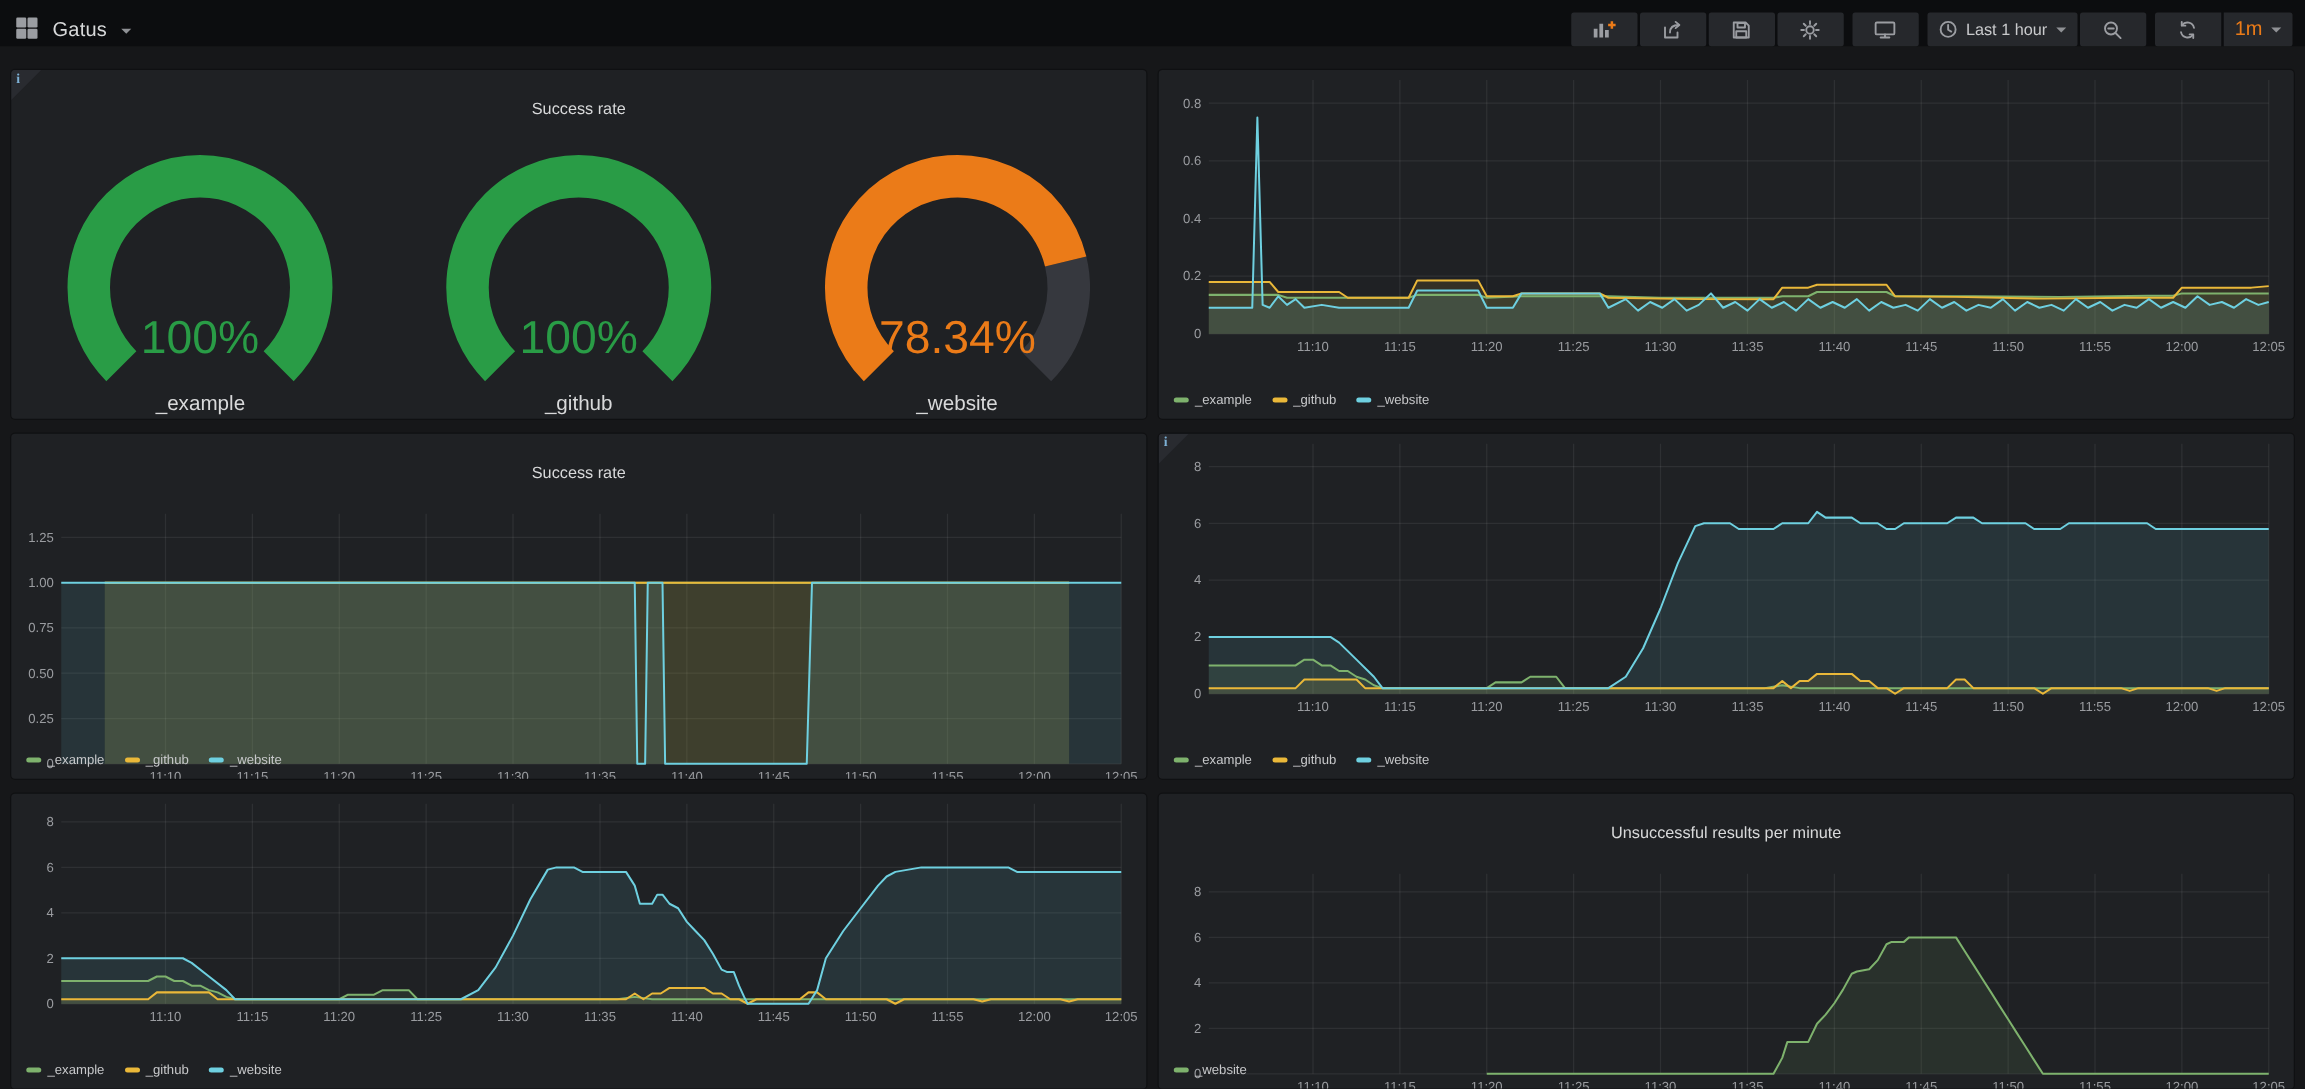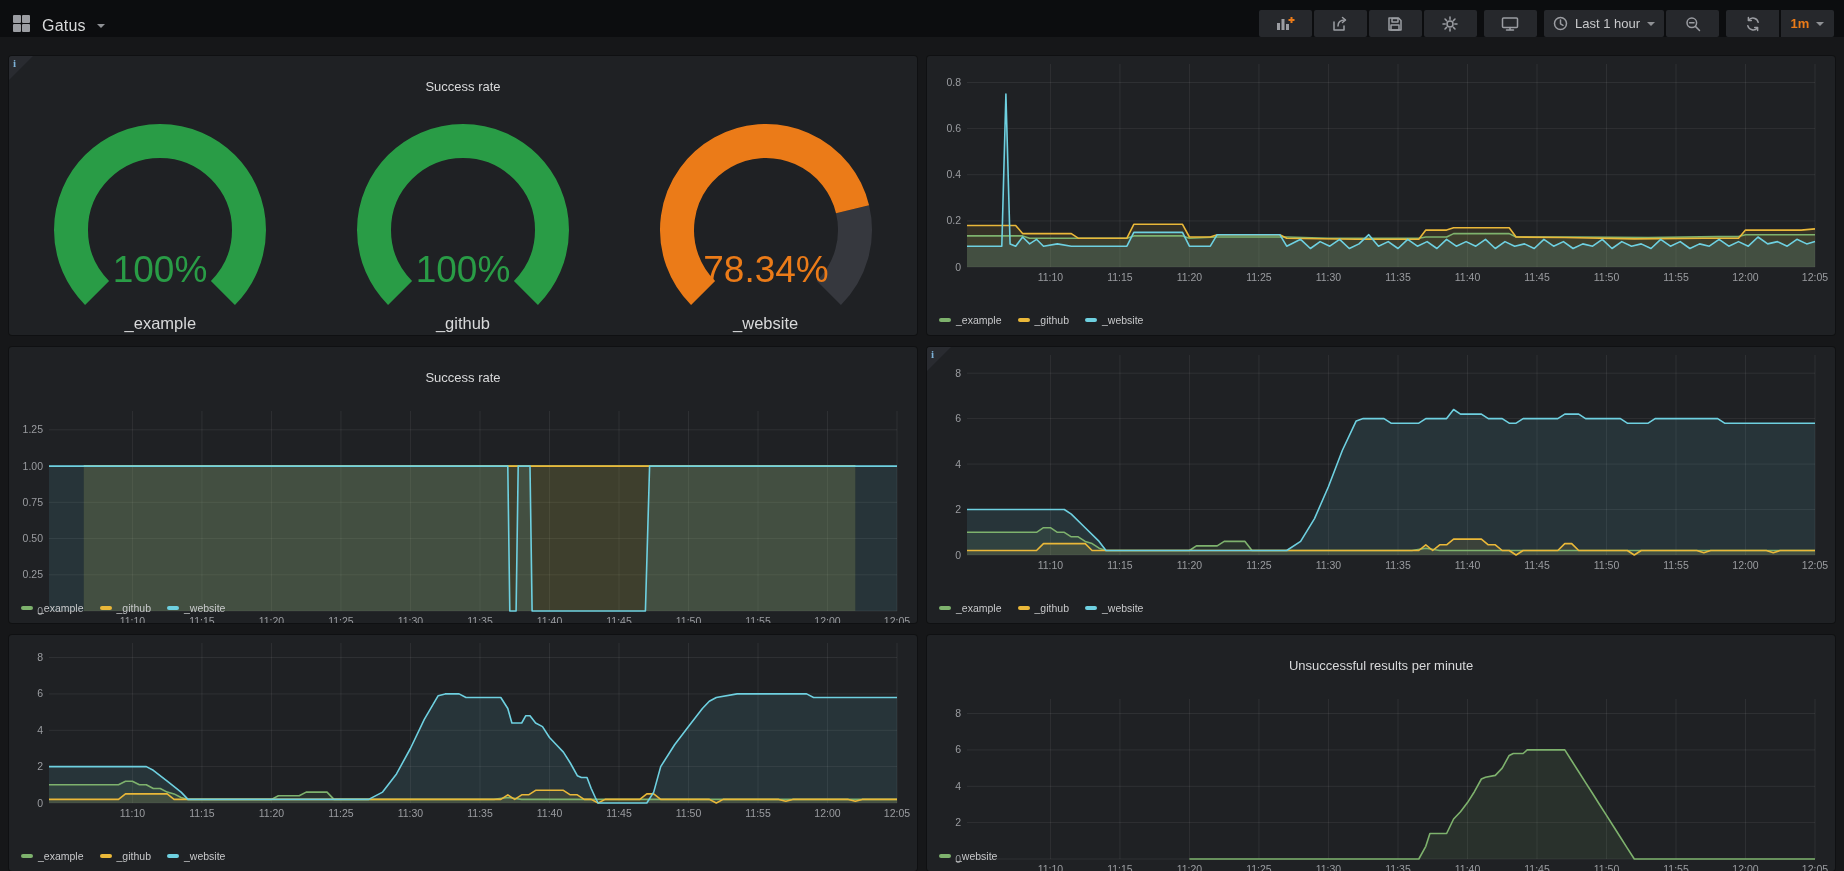--- a/index.html
+++ b/index.html
@@ -8,21 +8,21 @@
   .navbar{height:37px;background:#0c0d0f;display:flex;align-items:flex-end;}
   .nav-left{display:flex;align-items:center;gap:11px;padding-left:12px;}
   .nav-title{color:#d8d9da;font-size:16px;font-weight:500;letter-spacing:.2px;}
   .caret{width:0;height:0;border-left:4px solid transparent;border-right:4px solid transparent;border-top:4px solid #8f9195;}
   .nav-right{margin-left:auto;display:flex;align-items:center;gap:7px;padding-right:10px;}
   .btn-group{display:flex;gap:2px;}
   .nav-btn{height:27px;min-width:35px;background:#26282c;border-radius:2px;display:flex;
     align-items:center;justify-content:center;gap:7px;padding:0 9px;cursor:pointer;}
   .nav-btn svg{display:block;}
   .nav-btn-label{color:#c9cacc;font-size:13px;}
-  .interval-label{color:#eb7b18;font-size:13px;font-weight:700;}
+  .interval-label{color:#eb7b18;font-size:16px;font-weight:400;}
   .icon-stroke{stroke:#9b9da2;fill:none;stroke-width:1.5;stroke-linecap:round;stroke-linejoin:round;}
   .icon-fill{fill:#9b9da2;}
   
   .dash{display:grid;grid-template-columns:1fr 1fr;grid-template-rows:279px 276px 236px;
     gap:12px 10px;padding:19px 9px 0 9px;}
   .panel{position:relative;background:#1f2124;border-radius:3px;display:flex;flex-direction:column;
     box-shadow:0 0 0 1px rgba(0,0,0,.28);overflow:hidden;}
   .panel-title{margin:16px;padding:7px 0 2px 0;text-align:center;font-size:13px;font-weight:500;color:#d8d9da;cursor:pointer;}
   .info-corner{position:absolute;top:0;left:0;width:0;height:0;
     border-top:24px solid #292b30;border-right:24px solid transparent;cursor:pointer;}

